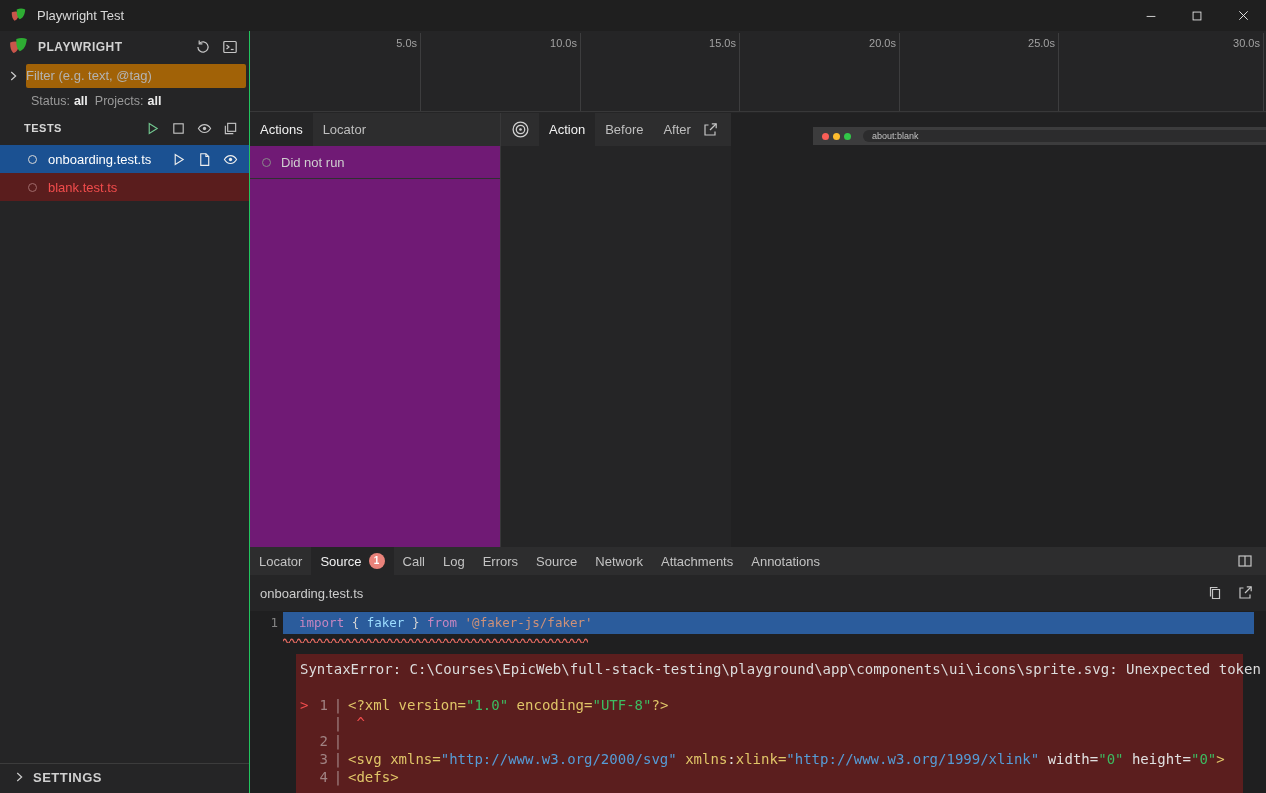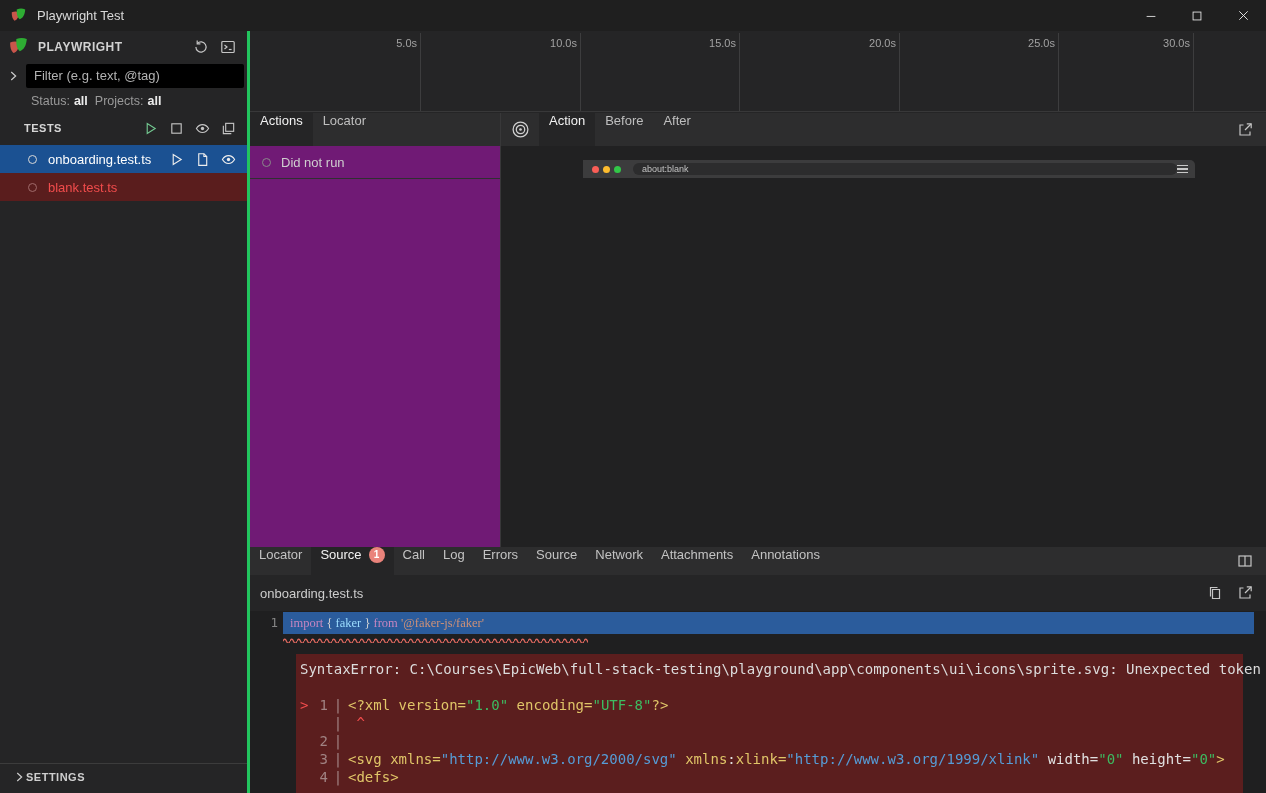--- a/index.html
+++ b/index.html
@@ -8,61 +8,61 @@
   .app { position:relative; width:1266px; height:793px; background:#1f1f1f; overflow:hidden; color:#ccc; }
 
   
   .titlebar { position:absolute; top:0; left:0; right:0; height:31px; background:#1f1f1f; display:flex; align-items:center; }
   .tb-logo { margin-left:10px; width:17px; height:17px; }
   .tb-title { margin-left:10px; font-size:13px; color:#d8d8d8; }
   .win-controls { margin-left:auto; display:flex; height:100%; }
   .win-btn { width:46px; height:100%; display:flex; align-items:center; justify-content:center; }
 
   
-  .sidebar { position:absolute; top:31px; left:0; width:250px; bottom:0; background:#252526; border-right:3px solid #22c55e; }
+  .sidebar { position:absolute; top:31px; left:0; width:250px; bottom:0; background:#252526; border-right:1px solid #22c55e; }
   .pw-header { display:flex; align-items:center; height:31px; padding:0 10px 0 8px; }
   .pw-logo { width:21px; height:21px; }
   .pw-title { font-weight:bold; font-size:12px; letter-spacing:.5px; color:#d2d2d2; margin-left:9px; }
   .pw-actions { margin-left:auto; display:flex; gap:9px; }
   .icon-btn { width:18px; height:18px; display:flex; align-items:center; justify-content:center; background:none; border:0; padding:0; }
   .filter-row { display:flex; align-items:center; height:27px; padding-left:6px; }
   .chev { width:14px; height:14px; }
-  .filter-input { margin-left:6px; flex:1; margin-right:3px; height:24px; background:#000000; border:0; border-radius:2px; color:#e0e0e0; font-size:13px; padding:0 8px; font-family:inherit; }
+  .filter-input { margin-left:6px; flex:1; margin-right:3px; height:24px; background:#a16207; border:0; border-radius:2px; color:#e0e0e0; font-size:13px; padding:0 0; font-family:inherit; }
   .filter-input::placeholder { color:#b3b3b3; }
   .status-row { height:24px; line-height:24px; padding-left:31px; font-size:12.5px; color:#9a9a9a; }
   .status-row .val { color:#ececec; font-weight:600; margin:0 7px 0 4px; }
   .tests-header { display:flex; align-items:center; height:28px; margin-top:4px; padding:0 10px 6px 24px; }
   .tests-title { font-weight:bold; font-size:11px; letter-spacing:.5px; color:#d6d6d6; }
   .tests-actions { margin-left:auto; display:flex; gap:8px; }
   .test-row { display:flex; align-items:center; height:28px; padding:0 10px 0 28px; font-size:13px; }
   .test-row.selected { background:#1b5192; color:#fff; }
   .test-row.failed { background:#5a1d1d; color:#f14c4c; }
   .ring { width:9px; height:9px; border-radius:50%; border:1.5px solid #d8d8d8; flex:none; }
   .ring.gray { border-color:#8a8a8a; }
   .ring.red { border-color:#a06a6a; }
   .test-name { margin-left:11px; }
   .row-actions { margin-left:auto; display:flex; gap:8px; }
   .settings-row { position:absolute; left:0; right:0; bottom:3px; height:27px; border-top:1px solid #3c3c3c; display:flex; align-items:center; padding-left:12px; }
-  .settings-label { margin-left:0; font-weight:bold; font-size:11px; letter-spacing:.5px; color:#cfcfcf; }
+  .settings-label { margin-left:7px; font-weight:bold; font-size:13px; letter-spacing:.5px; color:#cfcfcf; }
 
   
   .main { position:absolute; left:250px; top:31px; right:0; bottom:0; background:#252526; }
   .timeline { position:absolute; top:0; left:0; right:0; height:81px; border-bottom:1px solid #383839; }
   .tick { position:absolute; top:2px; bottom:0; border-left:1px solid #3d3d3e; }
   .tick span { position:absolute; top:4px; right:4px; font-size:11px; color:#a2a2a2; white-space:nowrap; }
 
   .mid { position:absolute; top:82px; left:0; right:0; height:434px; display:flex; }
   .tab-strip { height:33px; background:#2d2d2e; display:flex; align-items:stretch; font-size:13px; color:#bfbfbf; flex:none; }
-  .tab { display:flex; align-items:flex-start; padding:0 10px; }
+  .tab { display:flex; align-items:center; padding:0 10px; }
   .tab.sel { background:#252526; color:#f2f2f2; }
   .actions-panel { width:250px; display:flex; flex-direction:column; }
   .actions-content { flex:1; background:#701a75; }
   .didnotrun { height:33px; display:flex; align-items:center; border-bottom:1px solid #303031; padding-left:12px; font-size:13px; color:#cfcfcf; }
   .didnotrun .ring { margin-right:10px; }
-  .snapshot-panel { flex:1; border-left:1px solid #383839; display:flex; flex-direction:column; }
+  .snapshot-panel { flex:1; border-left:1px solid #383839; display:flex; }
   .target-btn { width:20px; height:20px; margin:0 9px; align-self:center; }
   .strip-right { margin-left:auto; margin-right:12px; align-self:center; }
   .snapshot-content { flex:1; background:#212122; position:relative; }
   .browser { position:absolute; left:70px; top:14px; width:624px; height:368px; border-radius:5px 5px 0 0; overflow:hidden; display:flex; flex-direction:column;align-items:flex-end; }
   .chrome { height:18px; background:#3c3c3d; display:flex; align-items:center; flex:none; }
   .dot { width:7px; height:7px; border-radius:50%; margin-left:4px; flex:none; }
   .dot:first-child { margin-left:9px; }
   .dot.r { background:#f95e57; } .dot.y { background:#fdbc2e; } .dot.g { background:#32c748; }
   .urlpill { margin-left:12px; width:544px; height:12px; background:#2c2c2d; border-radius:6px; font-size:9px; color:#c2c2c2; line-height:12px; padding-left:9px; }
   .burger { margin-left:auto; margin-right:7px; display:flex; flex-direction:column; gap:2px; }
@@ -72,21 +72,21 @@
   
   .bottom { position:absolute; left:0; right:0; top:516px; bottom:0; display:flex; flex-direction:column; }
   .bottom-strip { height:28px; background:#2d2d2e; display:flex; align-items:stretch; font-size:13px; color:#c3c3c3; flex:none; }
   .bottom-strip .tab { padding:0 9px; }
   .badge { width:16px; height:16px; border-radius:50%; background:#ea837b; color:#fff; font-size:10px; line-height:16px; text-align:center; margin-left:7px; font-weight:600; }
   .src-toolbar { height:36px; background:#252526; display:flex; align-items:center; padding:0 12px 0 10px; font-size:13px; color:#cdcdcd; flex:none; }
   .src-actions { margin-left:auto; display:flex; gap:12px; }
   .code { flex:1; background:#1f1f20; font-family:"DejaVu Sans Mono", monospace; overflow:hidden; }
   .code-line { display:flex; height:22px; line-height:22px; font-size:12.5px; margin-top:1px; }
   .gutter { width:33px; text-align:right; padding-right:5px; color:#858585; flex:none; }
-  .line-content { flex:1; margin-right:12px; background:#2b5c9c; padding-left:7px; color:#d4d4d4; white-space:pre;font-family:Liberation Serif, serif; }
+  .line-content { flex:1; margin-right:12px; background:#2b5c9c; padding-left:16px; color:#d4d4d4; white-space:pre; }
   .tok-kw { color:#c586c0; } .tok-id { color:#9cdcfe; } .tok-str { color:#ce9178; } .tok-pl { color:#d4d4d4; }
   .squiggle { margin-left:33px; margin-top:2px; display:block; }
   .error-box { margin:11px 23px 0 46px; background:#5b1e1e; padding:6px 8px 14px 4px; font-size:14px; line-height:18px; color:#dcdcdc; }
   .err-msg { white-space:pre; }
   .err-gap { height:18px; }
   .frame-row { display:flex; }
   .fm { width:14px; color:#f14c4c; flex:none; }
   .fn { width:14px; text-align:right; color:#a18383; flex:none; }
   .fs { width:20px; text-align:center; color:#a18383; flex:none; }
   .fc { white-space:pre; }
@@ -233,21 +233,21 @@
         </div>
       <div class="tick" style="left:489px">
           <span>15.0s</span>
         </div>
       <div class="tick" style="left:649px">
           <span>20.0s</span>
         </div>
       <div class="tick" style="left:808px">
           <span>25.0s</span>
         </div>
-      <div class="tick" style="left:943px">
+      <div class="tick" style="left:1013px">
           <span>30.0s</span>
         </div>
     </div>
 
     <div class="mid">
 
       <div class="actions-panel">
         <div class="tab-strip">
           <div class="tab sel">
               <span>Actions</span>

